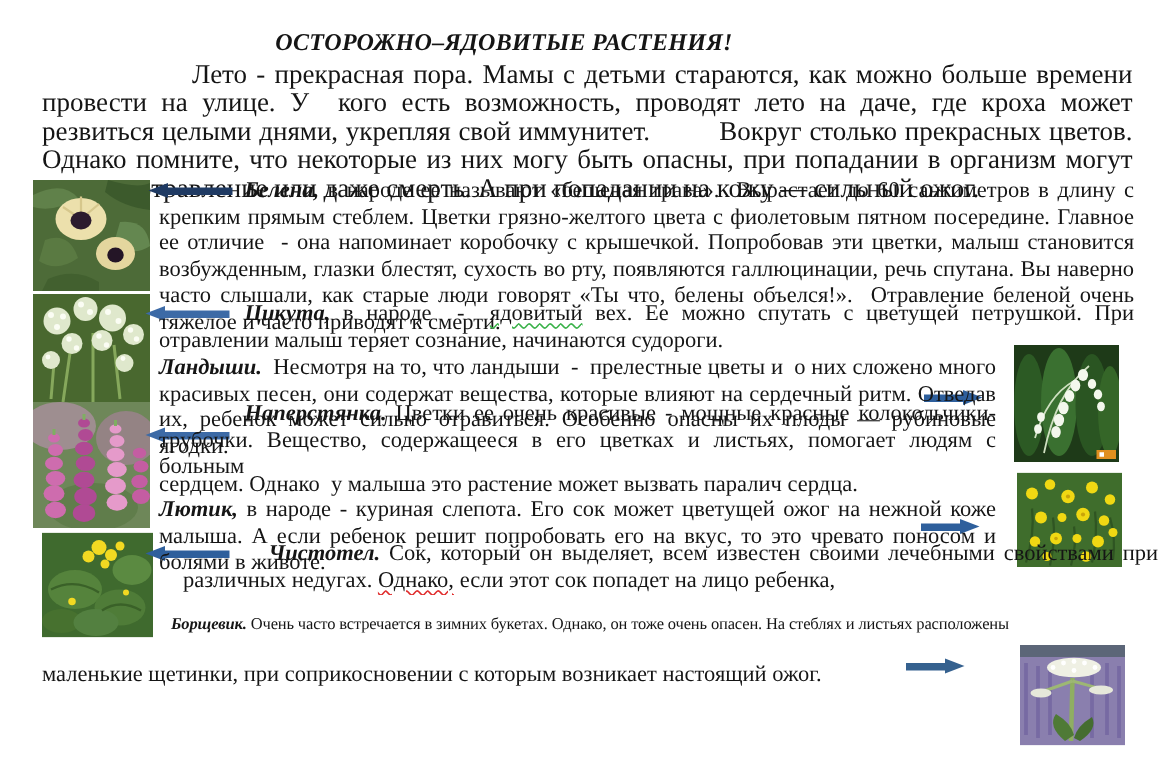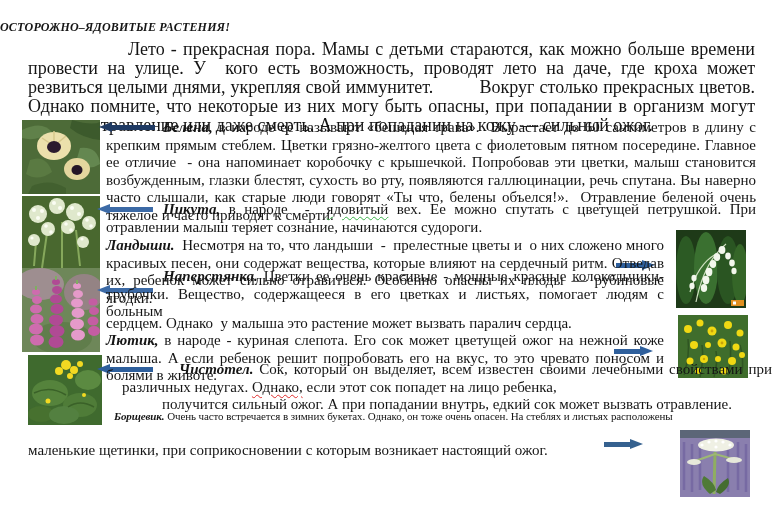--- a/index.html
+++ b/index.html
@@ -1,22 +1,22 @@
 <!DOCTYPE html>
 <html lang="ru"><head>
 <meta charset="utf-8">
 <style>
   html,body{margin:0;padding:0;background:#e8e8e8;}
   .page{
     position:relative;width:780px;height:508px;background:#ffffff;
     font-family:"Liberation Serif", serif;color:#151515;overflow:hidden;
   }
   .title{
-    position:absolute;top:20px;left:0;width:672px;
-    font-weight:bold;font-style:italic;font-size:12px;letter-spacing:.2px;
+    position:absolute;top:20px;left:0;width:672px;text-align:center;
+    font-weight:bold;font-style:italic;font-size:16px;letter-spacing:.2px;
   }
   .t{position:absolute;font-size:15px;line-height:17.6px;text-align:justify;}
   .intro{top:40px;left:28px;width:727px;line-height:19px;text-indent:100px;font-size:18px;}
   .term{font-weight:bold;font-style:italic;}
   .ind{text-indent:57px;}
   .sp-green{text-decoration:underline wavy #3bb24a 1px;text-underline-offset:2px;}
   .sp-red{text-decoration:underline wavy #e02b2b 1px;text-underline-offset:2px;}
   .nowrap{white-space:nowrap;letter-spacing:-0.1px;font-size:11px;}
 
   
@@ -304,20 +304,19 @@
   </div>
   <div class="t" id="p-naperstyanka-cont">сердцем. Однако&nbsp; у малыша это растение может вызвать паралич сердца.</div>
 
   <div class="t" id="p-lyutik">
     <span class="term">Лютик,</span><span> в народе - куриная слепота. Его сок может цветущей ожог на нежной коже малыша. А если ребенок решит попробовать его на вкус, то это чревато поносом и болями в животе.</span>
   </div>
 
   <div class="t ind" id="p-chistotel">
     <span class="term">Чистотел.</span><span> Сок, который он выделяет, всем известен своими лечебными свойствами при различных недугах. </span><span class="sp-red">Однако,</span><span> если этот сок попадет на лицо ребенка,</span>
   </div>
-  <div class="t" id="p-chistotel-cont">получится сильный ожог. А при попадании внутрь, едкий сок может вызвать отравление.</div>
 
   <div class="t nowrap" id="p-borschevik">
     <span class="term">Борщевик.</span><span> Очень часто встречается в зимних букетах. Однако, он тоже очень опасен. На стеблях и листьях расположены</span>
   </div>
   <div class="t" id="p-borschevik-cont">маленькие щетинки, при соприкосновении с которым возникает настоящий ожог.</div>
 
 </div>
 
 </body></html>

